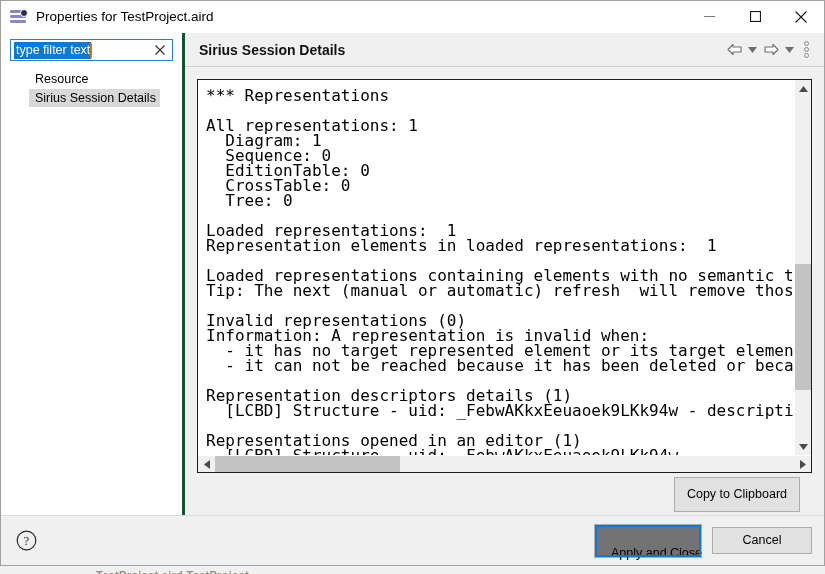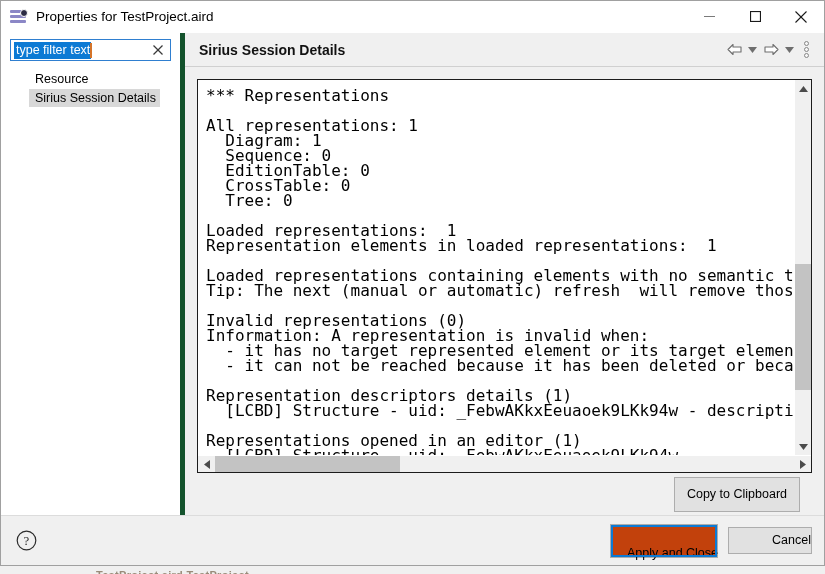--- a/index.html
+++ b/index.html
@@ -97,21 +97,21 @@
     display: flex;
     min-height: 0;
     background: #f0f0f0;
   }
 
   
   .left-pane {
     width: 184px;
     flex: none;
     background: #ffffff;
-    border-right: 5px solid #14532d;
+    border-right: 3px solid #14532d;
     display: flex; flex-direction: column;
     padding: 6px 0 0 0;
   }
   .filter-wrap {
     margin: 0 9px 8px 9px;
     height: 22px;
     border: 1px solid #2f7fd0;
     background: #ffffff;
     display: flex; align-items: center;
     position: relative;
@@ -296,35 +296,35 @@
     border-top: 1px solid #dcdcdc;
     display: flex; align-items: center;
     padding: 0 12px 0 14px;
   }
   .help-icon {
     width: 22px; height: 22px;
     display: flex; align-items: center; justify-content: center;
   }
   .footer-spacer { flex: 1; }
   .btn-default {
-    background: #c2410c;
+    background: #737373;
     border: 1px solid #adadad;
     outline: 2px solid #0c7ad4;
     outline-offset: -3px;
     height: 27px;
     width: 108px;
     text-align: center;
     padding: 16px;
     line-height: 25px;
     margin-right: 10px;
   }
   .btn-cancel {
     height: 27px;
-    width: 84px;
-    text-align: right;
+    width: 100px;
+    text-align: center;
     padding: 0;
     line-height: 25px;
   }
 </style>
 </head>
 <body>
 
 <div class="backdrop">
   <div class="backdrop-strip">
     <div class="backdrop-ghost">TestProject.aird  TestProject</div>

